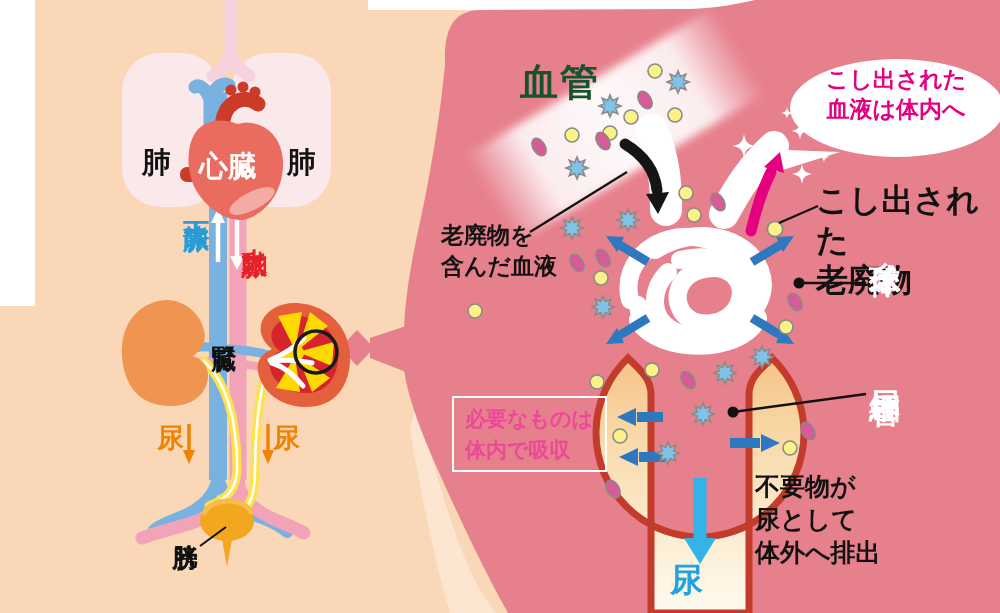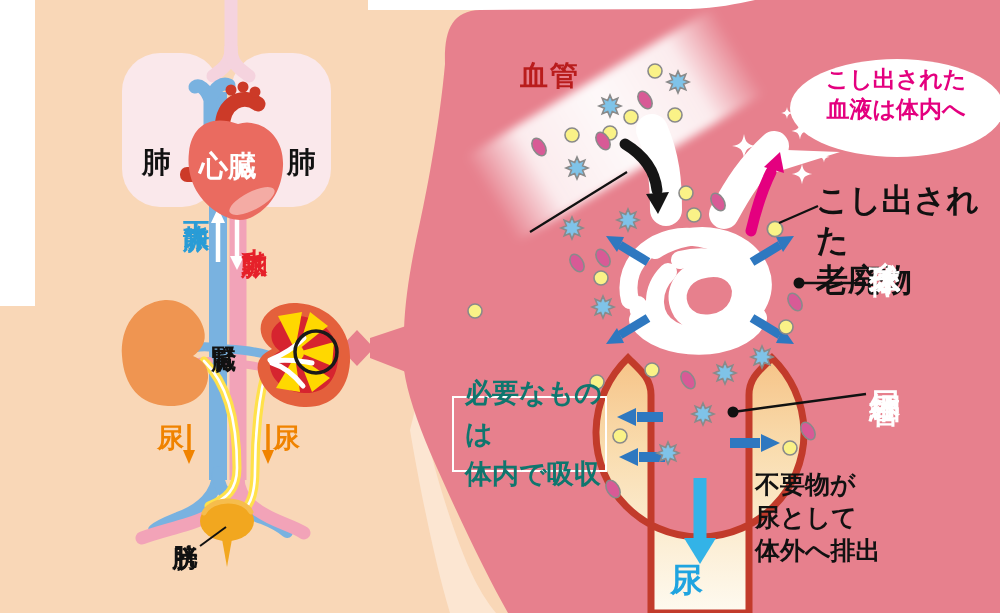--- a/index.html
+++ b/index.html
@@ -10,30 +10,30 @@
   .vert{writing-mode:vertical-rl;text-orientation:upright;letter-spacing:2px;}
   #lbl-lung-l{left:142px;top:144px;font-size:29px;}
   #lbl-heart{left:198px;top:148px;width:60px;font-size:29px;color:#fff;text-align:center;}
   #lbl-lung-r{left:287px;top:144px;font-size:29px;}
   #lbl-ivc{left:179px;top:200px;font-size:26px;color:#299CD6;}
   #lbl-aorta{left:237px;top:228px;font-size:26px;color:#E6212A;}
   #lbl-kidney{left:208px;top:326px;font-size:25px;}
   #lbl-urine-l{left:157px;top:421px;font-size:27px;color:#F08300;}
   #lbl-urine-r{left:273px;top:421px;font-size:27px;color:#F08300;}
   #lbl-bladder{left:169px;top:524px;font-size:25px;letter-spacing:1px;}
-  #lbl-vessel{left:520px;top:58px;font-size:28px;color:#b91c1c;letter-spacing:2px;}
+  #lbl-vessel{left:520px;top:58px;font-size:38px;color:#14532d;letter-spacing:2px;}
   #lbl-waste-blood{left:441px;top:220px;font-size:23px;line-height:1.35;}
   #bubble-text{left:795px;top:64px;width:202px;font-size:23px;color:#E4007F;text-align:center;line-height:1.32;}
   #lbl-filtered{left:816px;top:180px;font-size:32px;line-height:1.25;}
   #lbl-glom{left:864px;top:236px;font-size:31px;color:#fff;letter-spacing:3px;}
   #lbl-tubule{left:864px;top:366px;font-size:31px;color:#fff;letter-spacing:3px;}
   #absorb-box{left:452px;top:396px;width:140px;height:72px;border:2px solid #fff;
               display:flex;align-items:center;padding-left:11px;}
-  #absorb-box .t{font-size:27px;color:#0f766e;line-height:1.5;}
-  #lbl-waste-out{left:755px;top:470px;font-size:25px;line-height:1.32;font-family:Liberation Mono, monospace;}
+  #absorb-box .t{font-size:21px;color:#ec4899;line-height:1.5;}
+  #lbl-waste-out{left:755px;top:470px;font-size:25px;line-height:1.32;}
   #lbl-urine-b{left:670px;top:559px;font-size:33px;color:#1FA4E0;}
 </style>
 </head>
 <body>
 
 <div class="stage">
 
 <svg class="art" viewBox="0 0 1000 613" aria-hidden="true">
   <defs>
     <linearGradient id="bulbGrad" x1="0" y1="180" x2="0" y2="613" gradientUnits="userSpaceOnUse">
@@ -307,20 +307,22 @@
 <div class="lbl" id="lbl-heart">心臓</div>
 <div class="lbl" id="lbl-lung-r">肺</div>
 <div class="lbl vert" id="lbl-ivc">下大静脈</div>
 <div class="lbl vert" id="lbl-aorta">大動脈</div>
 <div class="lbl vert" id="lbl-kidney">腎臓</div>
 <div class="lbl" id="lbl-urine-l">尿</div>
 <div class="lbl" id="lbl-urine-r">尿</div>
 <div class="lbl vert" id="lbl-bladder">膀胱</div>
 
 <div class="lbl" id="lbl-vessel">血管</div>
+<div class="lbl" id="lbl-waste-blood">老廃物を
+含んだ血液</div>
 <div class="lbl" id="bubble-text">こし出された
 血液は体内へ</div>
 <div class="lbl" id="lbl-filtered">こし出された
 老廃物</div>
 <div class="lbl vert" id="lbl-glom">糸球体</div>
 <div class="lbl vert" id="lbl-tubule">尿細管</div>
 <div class="lbl" id="absorb-box">
   <span class="t">必要なものは
 体内で吸収</span>
 </div>

